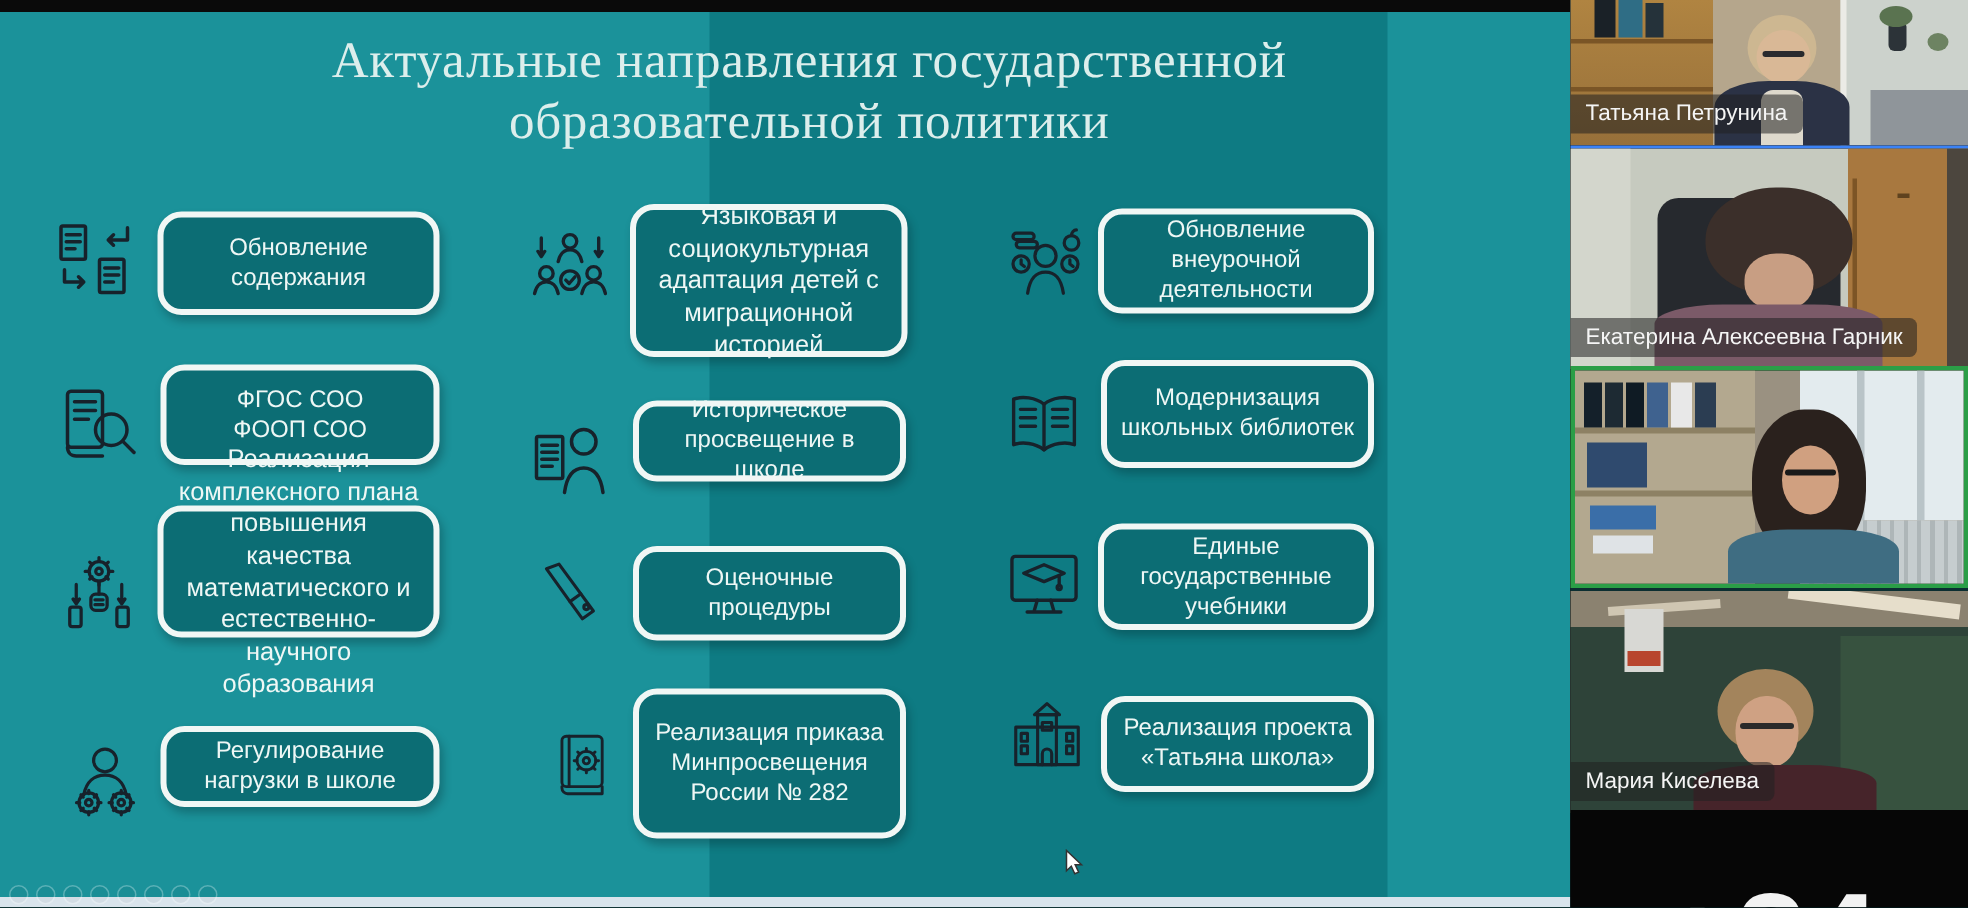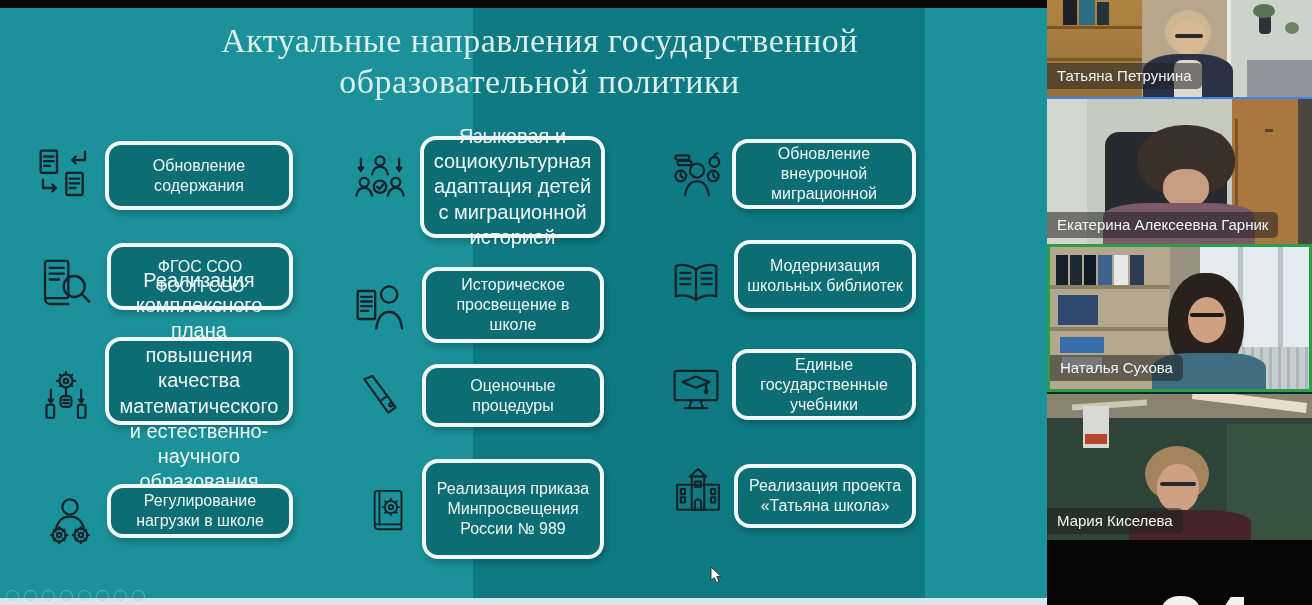--- a/index.html
+++ b/index.html
@@ -10,21 +10,21 @@
   .slide .topbar{position:absolute;left:0;top:0;width:1047px;height:8px;background:#0a0a0a;}
   .slide .bg-dark{position:absolute;left:473px;top:8px;width:452px;height:591px;background:#0e7b83;}
   .slide .bottom-strip{position:absolute;left:0;top:598px;width:1047px;height:7px;background:#d9e4ec;}
   .title{position:absolute;left:0;top:20px;width:1047px;text-align:center;
          font-family:"Liberation Serif",serif;font-weight:400;color:#dceeec;
          font-size:34px;line-height:41px;letter-spacing:.5px;margin-left:16px;}
   .tbox{position:absolute;box-sizing:border-box;background:#0c6d74;border:4px solid #f1f7f5;
         border-radius:16px;display:flex;align-items:center;justify-content:center;
         box-shadow:2px 4px 6px rgba(0,25,28,.28);padding:3px 8px;}
   .tbox .lbl{color:#eef7f5;font-size:16px;line-height:1.25;text-align:center;white-space:pre-line;}
-  .lbl.small{font-size:20px;line-height:1.26;}
+  .lbl.small{font-size:17px;line-height:1.26;}
   .icon{position:absolute;}
   .icon svg{stroke:#17222b;fill:none;stroke-width:2;stroke-linecap:round;stroke-linejoin:round;
             width:100%;height:100%;}
   .ghostbar{position:absolute;left:6px;top:590px;height:12px;display:flex;gap:5px;opacity:.28;}
   .ghostbar .gdot{width:11px;height:11px;border:1px solid #fff;border-radius:50%;background:rgba(0,0,0,.12);}
   .cursor{position:absolute;left:710px;top:566px;width:14px;height:19px;}
   
   .sidebar{position:absolute;left:1047px;top:0;width:265px;height:605px;background:#000;}
   .tile{position:absolute;left:0;width:265px;overflow:hidden;background:#222;text-align:right;}
   .tile .scene{position:absolute;inset:0;}
@@ -144,28 +144,28 @@
           <path d="M9 39v1a4 4 0 0 0 4 4h24v-5"></path>
           <circle cx="26" cy="21" r="6.5"></circle>
           <circle cx="26" cy="21" r="2.2"></circle>
           <path d="M26 12.5v2M26 27.5v2M17.5 21h2M32.5 21h2M20 15l1.4 1.4M30.6 25.6L32 27M32 15l-1.4 1.4M21.4 25.6L20 27"></path>
         </svg>
     </span>
 
     <div class="tbox" style="left:420px;top:136px;width:185px;height:102px">
       <span class="lbl small">Языковая и социокультурная адаптация детей с миграционной историей</span>
       </div>
-    <div class="tbox" style="left:422px;top:267px;width:182px;height:76px">
+    <div class="tbox" style="left:422px;top:267px;width:182px;height:54px">
       <span class="lbl">Историческое просвещение в школе</span>
       </div>
     <div class="tbox" style="left:422px;top:364px;width:182px;height:63px">
       <span class="lbl">Оценочные процедуры</span>
       </div>
     <div class="tbox" style="left:422px;top:459px;width:182px;height:100px">
-      <span class="lbl">Реализация приказа Минпросвещения России № 989</span>
+      <span class="lbl">Реализация приказа Минпросвещения России № 282</span>
       </div>
 
     <span class="icon" style="left:671px;top:149px;width:52px;height:54px">
       <svg viewBox="0 0 48 48">
           <rect x="4" y="5" width="13" height="4" rx="2"></rect>
           <rect x="6" y="10" width="13" height="4" rx="2"></rect>
           <circle cx="40" cy="11" r="4.5"></circle>
           <path d="M40 6.5c0-2 1.5-3.5 3-3.5"></path>
           <circle cx="9" cy="24" r="5"></circle>
           <path d="M9 21.5V24l2 1.5"></path>
@@ -199,21 +199,21 @@
           <rect x="21" y="15" width="6" height="5"></rect>
           <path d="M21 42v-7a3 3 0 0 1 6 0v7"></path>
           <rect x="7.5" y="22" width="4" height="5"></rect>
           <rect x="7.5" y="30" width="4" height="5"></rect>
           <rect x="36.5" y="22" width="4" height="5"></rect>
           <rect x="36.5" y="30" width="4" height="5"></rect>
         </svg>
     </span>
 
     <div class="tbox" style="left:732px;top:139px;width:184px;height:70px">
-      <span class="lbl">Обновление внеурочной миграционной</span>
+      <span class="lbl">Обновление внеурочной деятельности</span>
       </div>
     <div class="tbox" style="left:734px;top:240px;width:182px;height:72px">
       <span class="lbl">Модернизация школьных библиотек</span>
       </div>
     <div class="tbox" style="left:732px;top:349px;width:184px;height:71px">
       <span class="lbl">Единые государственные учебники</span>
       </div>
     <div class="tbox" style="left:734px;top:464px;width:182px;height:64px">
       <span class="lbl">Реализация проекта «Татьяна школа»</span>
       </div>
@@ -293,21 +293,20 @@
         <div class="shape" style="left:12px;top:110px;width:40px;height:12px;background:#dfe3e6"></div>
         <div class="shape" style="left:150px;top:0;width:112px;height:100px;background:#e3ebee"></div>
         <div class="shape" style="left:188px;top:0;width:5px;height:100px;background:#b9c4c8"></div>
         <div class="shape" style="left:228px;top:0;width:5px;height:100px;background:#b9c4c8"></div>
         <div class="shape" style="left:150px;top:100px;width:112px;height:48px;background:repeating-linear-gradient(90deg,#c6cdcf 0 6px,#aeb6b8 6px 9px)"></div>
         <div class="shape" style="left:118px;top:26px;width:76px;height:100px;background:#2a211d;border-radius:46%"></div>
         <div class="shape" style="left:138px;top:50px;width:38px;height:46px;background:#d0a080;border-radius:50%"></div>
         <div class="shape" style="left:140px;top:66px;width:34px;height:4px;background:#1a1a1a;border-radius:2px"></div>
         <div class="shape" style="left:102px;top:106px;width:114px;height:42px;background:#3f6d82;border-radius:35% 35% 0 0"></div>
       </div>
-      <span class="name-label">Наталья Сухова</span>
     </div>
 
     <div class="tile" style="top:392px;height:148px;border-top:2px solid #0b2e31">
       <div class="scene" style="background:#5c5346">
         <div class="shape" style="left:0;top:22px;width:265px;height:126px;background:#2e4339"></div>
         <div class="shape" style="left:180px;top:30px;width:85px;height:118px;background:#37523f"></div>
         <div class="shape" style="left:0;top:0;width:265px;height:24px;background:#8b8270"></div>
         <div class="shape" style="left:145px;top:2px;width:115px;height:10px;background:#e6decb;transform:rotate(7deg)"></div>
         <div class="shape" style="left:25px;top:8px;width:75px;height:6px;background:#cfc6b2;transform:rotate(-4deg)"></div>
         <div class="shape" style="left:36px;top:12px;width:26px;height:42px;background:#d8d8d4"></div>

